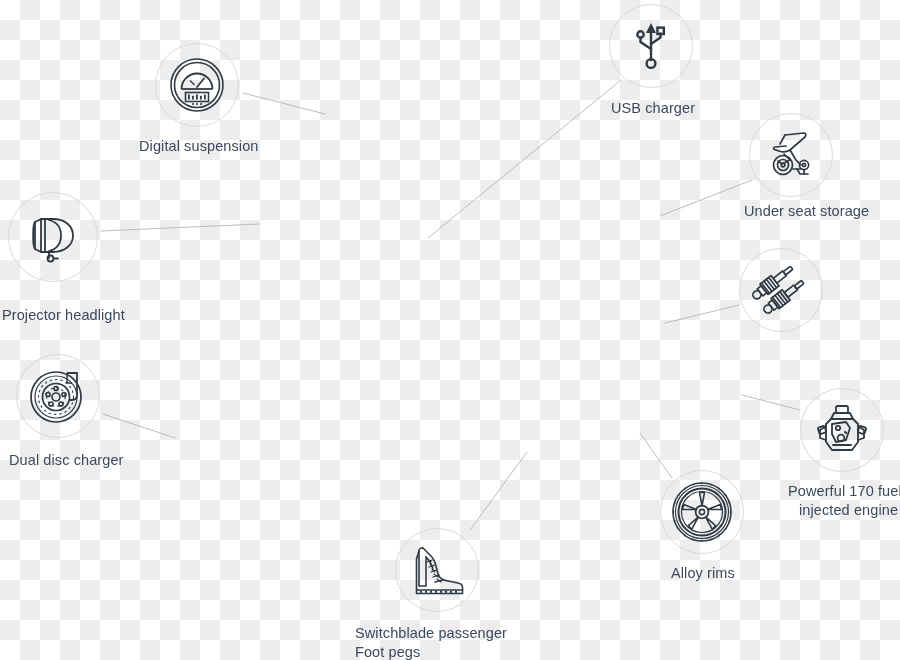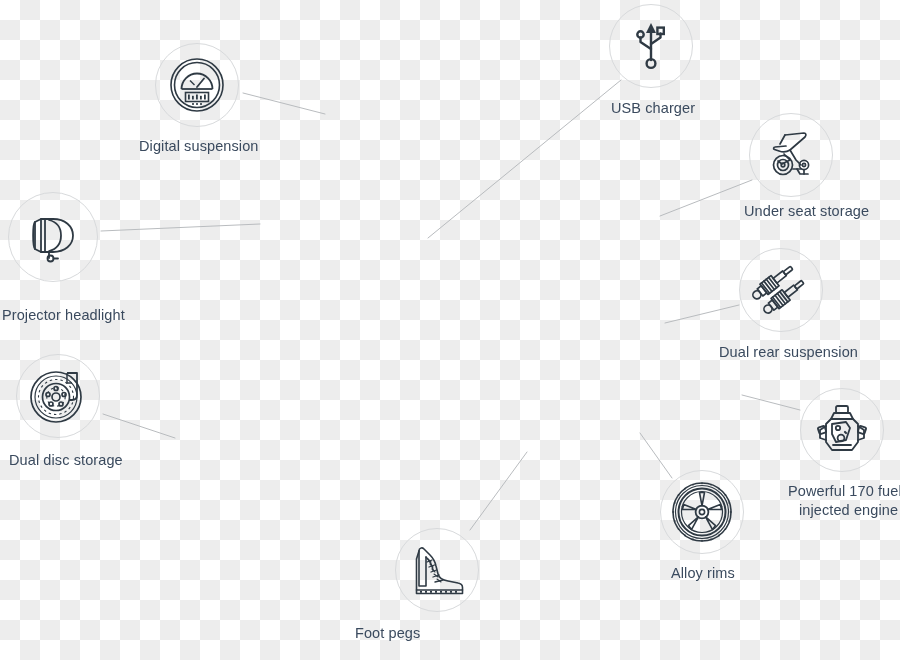--- a/index.html
+++ b/index.html
@@ -154,21 +154,20 @@
 
         <circle cx="9" cy="38" r="4"></circle>
         <rect x="13" y="33.5" width="5" height="9"></rect>
         <rect x="18" y="31.5" width="14" height="13"></rect>
         <path d="M20 31.5 L20 44.5 M23 31.5 L23 44.5 M26 31.5 L26 44.5 M29 31.5 L29 44.5"></path>
         <rect x="32" y="35" width="12" height="6"></rect>
         <rect x="44" y="36" width="9" height="4" rx="1"></rect>
       </g>
     </svg>
   </div>
-  <div class="caption" style="left:719px; top:343px;">Dual rear suspension</div>
 
   <div class="bubble" style="left:800px; top:388px; width:84px; height:84px;">
     <svg width="60" height="60" viewBox="0 0 60 60">
       <g fill="none" stroke="#2f3a44" stroke-width="1.8" stroke-linejoin="round" stroke-linecap="round">
         <rect x="24" y="6" width="12" height="7" rx="1.5"></rect>
         <path d="M22 13 L38 13 L41 19 L19 19 Z"></path>
         <path d="M19 19 L14 24 L14 42 L20 50 L40 50 L46 42 L46 24 L41 19"></path>
         <path d="M14 26 L8 30 L8 38 L14 40"></path>
         <path d="M46 26 L52 30 L52 38 L46 40"></path>
         <rect x="6.5" y="26.5" width="7" height="7" rx="1.5" transform="rotate(-18 10 30)"></rect>
@@ -258,20 +257,21 @@
         <rect x="24" y="49.8" width="2" height="2"></rect>
           <rect x="29" y="49.8" width="2" height="2"></rect>
         <rect x="34" y="49.8" width="2" height="2"></rect>
           <rect x="39" y="49.8" width="2" height="2"></rect>
         <rect x="44" y="49.8" width="2" height="2"></rect>
           <rect x="49" y="49.8" width="2" height="2"></rect>
       </g>
     </svg>
   </div>
   <div class="caption two-line" style="left:355px; top:624px; width:165px;">
+    <div style="white-space:nowrap;">Switchblade passenger</div>
     <div style="white-space:nowrap;">Foot pegs</div>
   </div>
 
   <div class="bubble" style="left:16px; top:354px; width:84px; height:84px;">
     <svg width="62" height="62" viewBox="0 0 62 62">
       <g fill="none" stroke="#2f3a44" stroke-width="1.7">
         <circle cx="29" cy="32" r="25"></circle>
         <circle cx="29" cy="32" r="21" stroke-width="1.2"></circle>
         <circle cx="29" cy="32" r="13.5"></circle>
         <circle cx="29" cy="32" r="4"></circle>
@@ -282,21 +282,21 @@
         <circle cx="21" cy="29.5" r="2"></circle>
         <path d="M40 8 L50 8 L50 30 C50 33 48 35 45 35 L42 35" stroke-width="1.8" stroke-linejoin="round"></path>
         <path d="M40 8 L40 18 L45 18" stroke-width="1.5"></path>
         <g stroke-width="1.1" stroke-dasharray="2.4 3">
           <circle cx="29" cy="32" r="17.5"></circle>
           <circle cx="29" cy="32" r="9.2"></circle>
         </g>
       </g>
     </svg>
   </div>
-  <div class="caption" style="left:9px; top:451px;">Dual disc storage</div>
+  <div class="caption" style="left:9px; top:451px;">Dual disc charger</div>
 
   <div class="bubble" style="left:8px; top:192px; width:90px; height:90px;">
     <svg width="60" height="56" viewBox="0 0 60 56">
       <g fill="none" stroke="#2f3a44" stroke-width="1.8" stroke-linejoin="round" stroke-linecap="round">
         <path d="M12 13 L18 10 L30 10 C42 10 50 17 50 26.5 C50 36 42 43 30 43 L18 43 L12 40 Z"></path>
         <path d="M18 10 L18 43"></path>
         <path d="M12 13 C9.5 15 9.5 38 12 40"></path>
         <path d="M22 10 L22 43"></path>
         <path d="M26 11 C34 13 38 19 38 26.5 C38 34 34 40 26 42"></path>
         <path d="M26 43 L26 49"></path>

